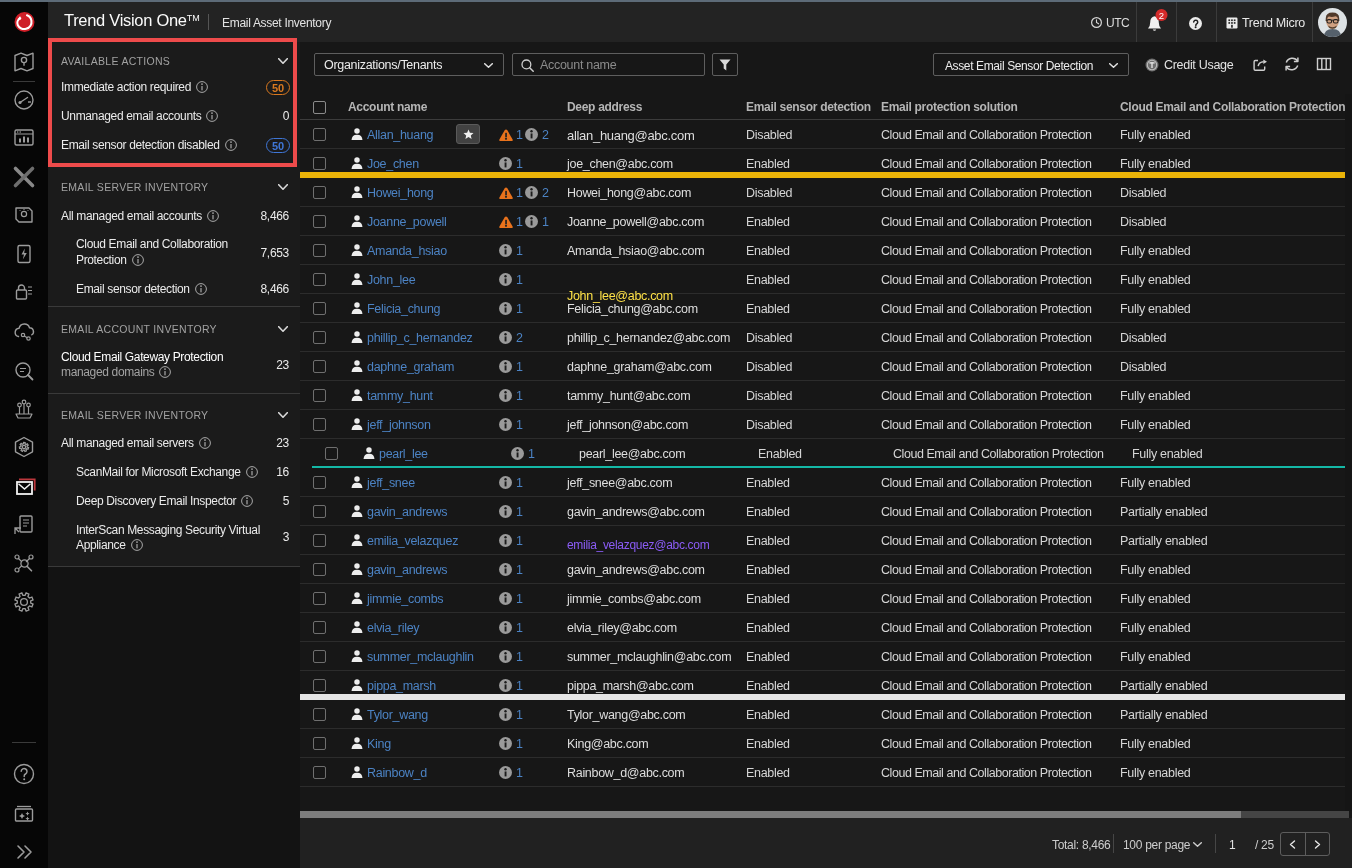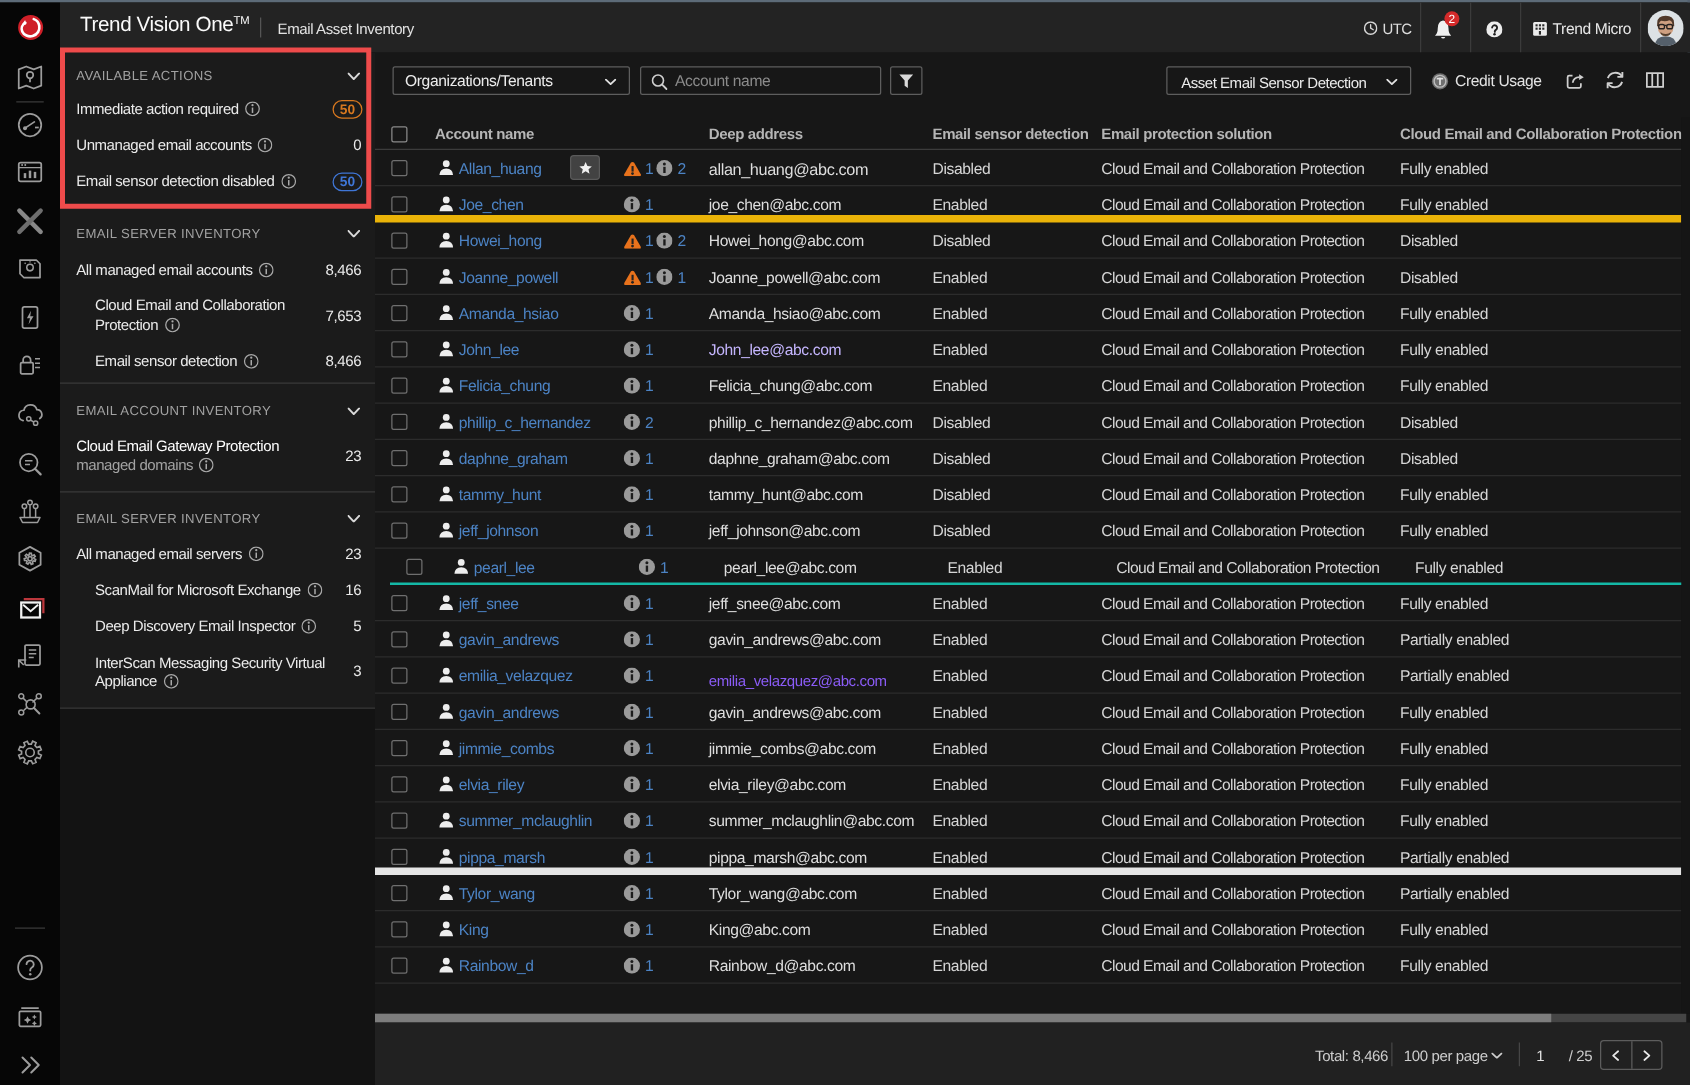--- a/index.html
+++ b/index.html
@@ -530,21 +530,21 @@
       </div>
       <div class="txt" style="left:67px;top:8px;font-size:12.5px;color:#4c83c4">John_lee</div>
       <div class="abs" style="left:199px;top:8px">
         <svg width="13" height="13" viewBox="0 0 13 13" style="">
           <circle cx="6.5" cy="6.5" r="6.5" fill="#9a9a9a"></circle>
           <rect x="5.6" y="5.46" width="1.9" height="4.94" fill="#1c1c1c"></rect>
           <circle cx="6.5" cy="3.25" r="1.2" fill="#1c1c1c"></circle>
         </svg>
       </div>
       <div class="txt" style="left:216px;top:8px;font-size:12.5px;color:#4c83c4">1</div>
-      <div class="txt" style="left:267px;top:8px;font-size:12.5px;color:#c4b5fd">John_lee@abc.com</div>
+      <div class="txt" style="left:267px;top:24px;font-size:12.5px;color:#fde047">John_lee@abc.com</div>
       <div class="txt" style="left:446px;top:8px;font-size:12.5px;color:#d6d6d6">Enabled</div>
       <div class="txt" style="left:581px;top:8px;font-size:12.5px;letter-spacing:-0.45px;color:#d6d6d6">Cloud Email and Collaboration Protection</div>
       <div class="txt" style="left:820px;top:8px;font-size:12.5px;color:#d6d6d6">Fully enabled</div>
     </div>
     <div class="abs" style="left:0;top:252px;width:1045px;height:29px;border-bottom:1px solid #2c2c2c">
       <div class="abs" style="left:13px;top:8px;width:13px;height:13px;border:1px solid #6f6f6f;border-radius:2px"></div>
       <div class="abs" style="left:50px;top:7px">
         <svg width="14" height="14" viewBox="0 0 14 14" style="">
           <circle cx="7.0" cy="3.9200000000000004" r="2.73" fill="#ededed"></circle>
           <path d="M1.54,13.020000000000001 Q1.82,7.700000000000001 7.0,7.700000000000001 Q12.18,7.700000000000001 12.46,13.020000000000001 Z" fill="#ededed"></path>

